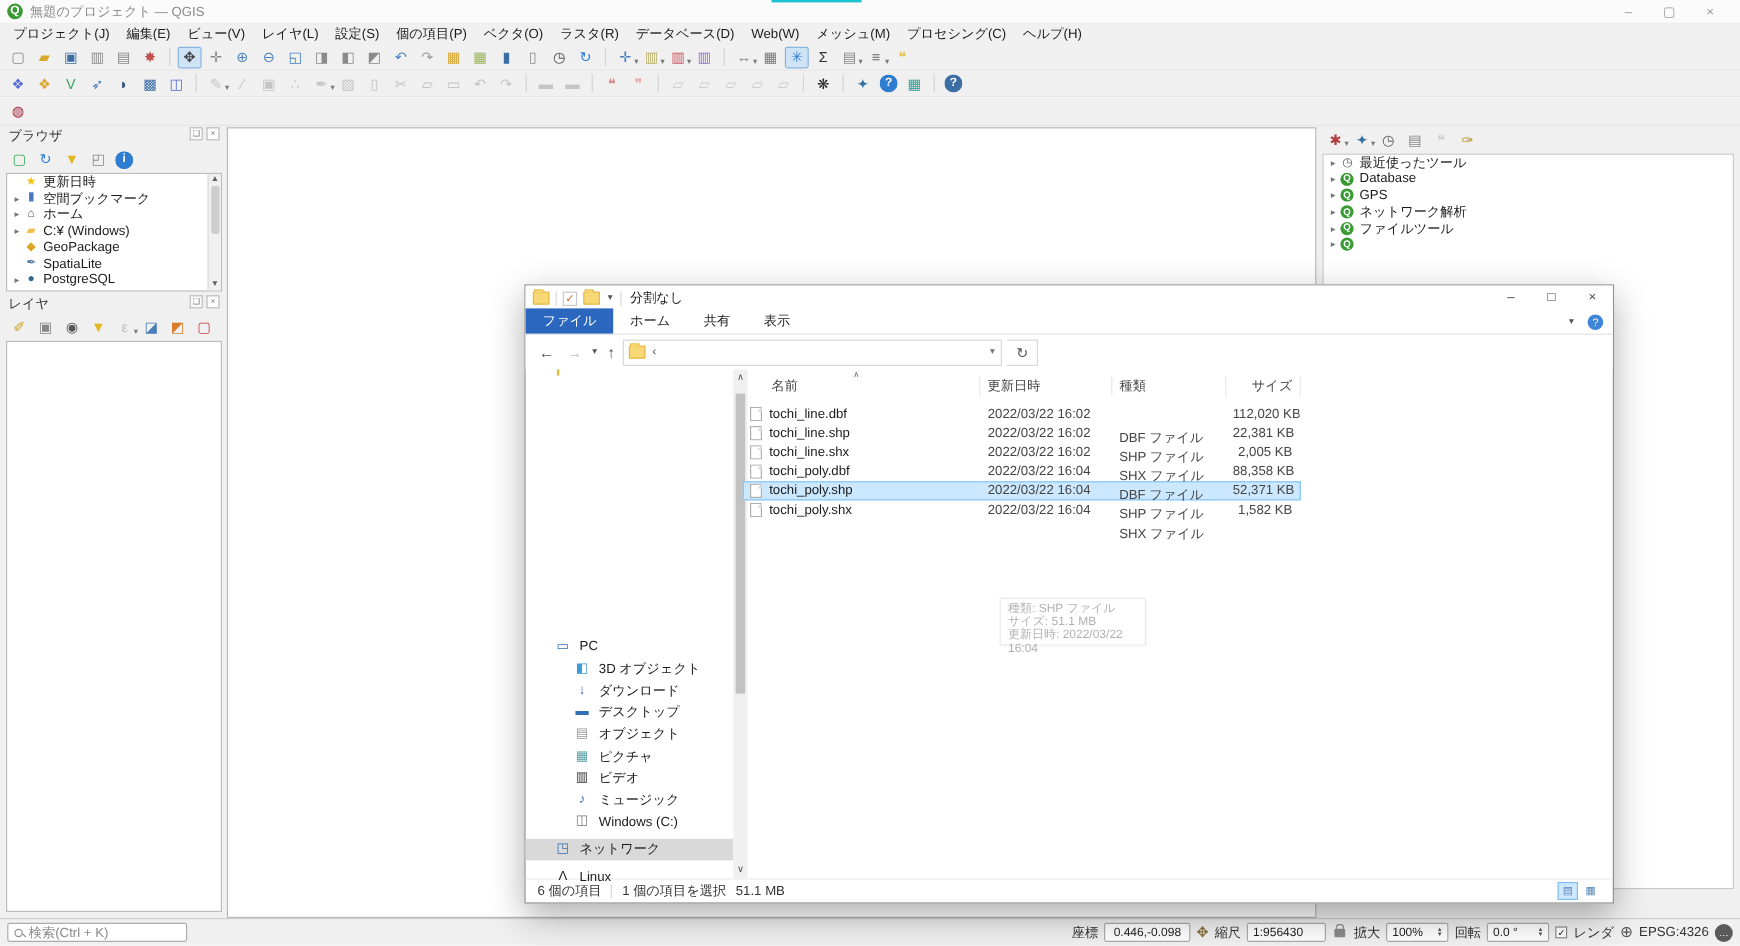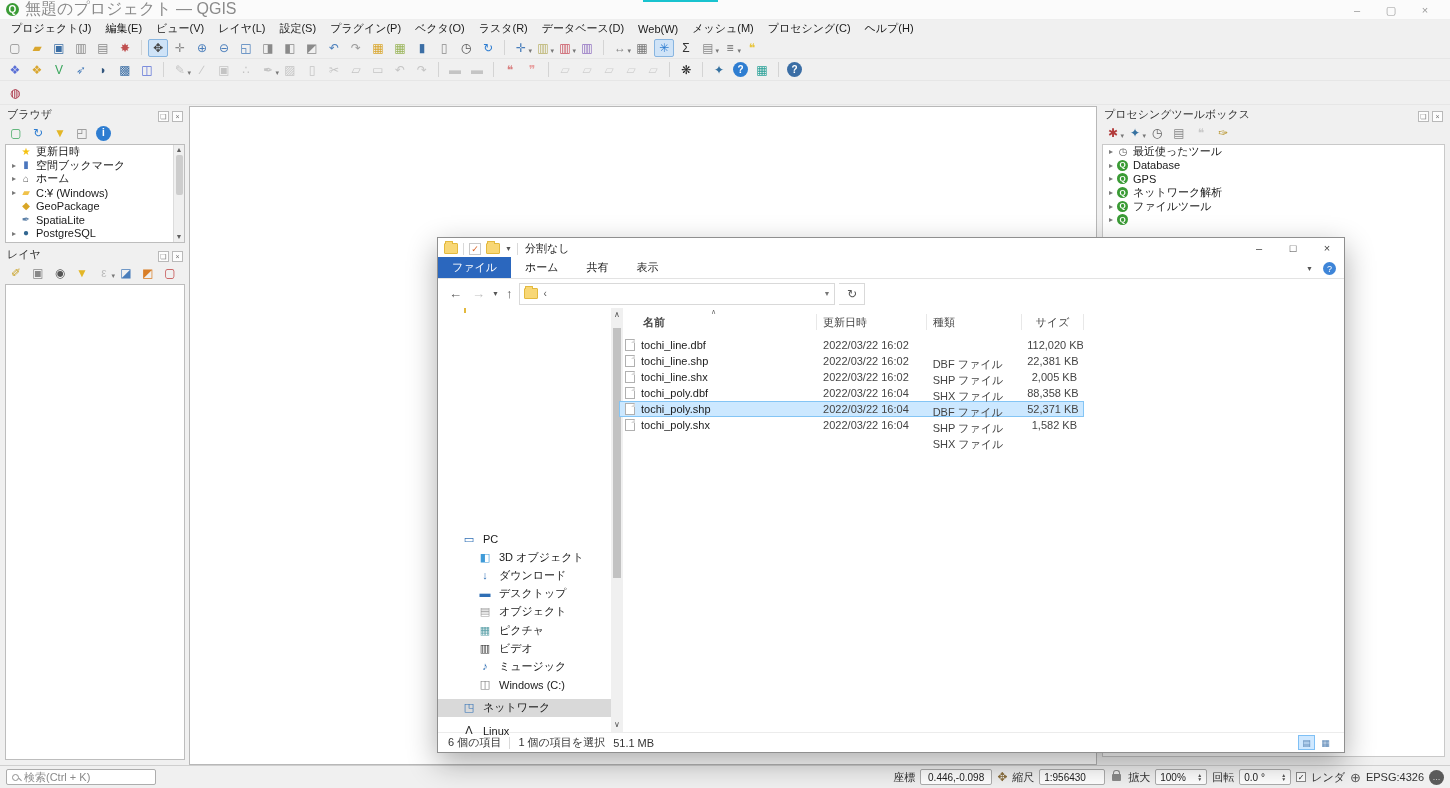--- a/index.html
+++ b/index.html
@@ -3,39 +3,39 @@
 <meta charset="utf-8">
 <style>
   * { margin:0; padding:0; box-sizing:border-box; }
   html,body { width:1450px; height:788px; overflow:hidden; }
   body { font-family:"Liberation Sans","DejaVu Sans",sans-serif; font-size:11px; color:#222; background:#f0f0f0; }
   .screen { position:relative; width:1450px; height:788px; background:#f0f0f0; }
 
   
   .titlebar { position:absolute; left:0; top:0; width:1450px; height:20px; background:#fbfbfb; display:flex; align-items:center; border-bottom:1px solid #eee; }
   .qlogo { width:13px; height:13px; border-radius:50%; background:#3a9b35; color:#fff; font-size:10px; font-weight:bold; display:flex; align-items:center; justify-content:center; margin:0 6px 0 6px; }
-  .apptitle { color:#8a8a8a; font-size:16px; }
+  .apptitle { color:#8a8a8a; font-size:11px; }
   .wctrls { position:absolute; right:8px; top:0; height:20px; display:flex; }
   .wctrls span { width:34px; text-align:center; line-height:20px; color:#9a9a9a; font-size:11px; }
   .artifact-line { position:absolute; left:643px; top:0; width:75px; height:2px; background:#19c3cf; }
 
   .menubar { position:absolute; left:0; top:20px; width:1450px; height:17px; background:#f0f0f0; display:flex; align-items:center; padding-left:4px; }
   .menu-item { padding:2px 7px; color:#1a1a1a; font-size:11px; white-space:nowrap; }
 
   .tbrow { position:absolute; left:0; width:1450px; height:22px; background:#f0f0f0; display:flex; align-items:center; padding-left:4px; border-bottom:1px solid #e6e6e6; }
   .ticon { display:inline-flex; width:20px; height:18px; align-items:center; justify-content:center; font-size:12px; margin:0 1px; border:1px solid transparent; border-radius:2px; position:relative; }
   .ticon .g { line-height:1; }
   .ticon.active { background:#cfe3f7; border-color:#88b5e0; }
   .ticon.circ { width:15px; height:15px; border-radius:50%; font-size:10px; font-weight:bold; margin:0 3px; }
   .ticon.sep { width:1px; height:15px; background:#d4d4d4; margin:0 5px; border:none; border-radius:0; }
   .ticon.dd::after { content:"▾"; font-size:7px; color:#777; position:absolute; right:-2px; bottom:1px; }
 
   
   .panel { position:absolute; background:#f0f0f0; }
-  .ptitle { height:16px; display:flex; align-items:flex-end; padding:0 4px; color:#333; font-size:11px; }
+  .ptitle { height:16px; display:flex; align-items:flex-start; padding:0 4px; color:#333; font-size:11px; }
   .pbtns { margin-left:auto; display:flex; gap:3px; }
   .pbtns span { width:11px; height:11px; border:1px solid #b9b9b9; background:#fdfdfd; color:#777; font-size:7px; line-height:9px; text-align:center; }
   .ptools { height:22px; display:flex; align-items:center; padding-left:2px; }
   .tree { background:#fff; border:1px solid #bdbdbd; position:relative; overflow:hidden; }
   .trow { display:flex; align-items:center; height:13.6px; padding-left:3px; white-space:nowrap; }
   .trow .arr { width:10px; color:#777; font-size:8px; text-align:center; }
   .trow .tico { width:14px; text-align:center; font-size:10px; line-height:1; }
   .trow .tico.circ { display:inline-flex; width:11px; height:11px; border-radius:50%; align-items:center; justify-content:center; font-size:8px; font-weight:bold; margin:0 2px 0 1px; }
   .trow .lbl { margin-left:3px; color:#1a1a1a; font-size:11px; }
   .vscroll { position:absolute; right:0; top:0; bottom:0; width:11px; background:#f0f0f0; border-left:1px solid #dcdcdc; display:flex; flex-direction:column; align-items:center; }
@@ -98,24 +98,24 @@
   .esb-item.hl { background:#d9d9d9; }
   .esb-item.gap { margin-top:5px; }
   .esb-scroll { position:absolute; left:173px; top:0; bottom:0; width:12px; background:#f0f0f0; display:flex; flex-direction:column; align-items:center; }
   .esb-scroll .sa { color:#505050; font-size:8px; height:14px; line-height:14px; }
   .esb-scroll .thumb { width:8px; background:#c2c2c2; flex:0 0 250px; margin-top:6px; }
 
   .efiles { flex:1; position:relative; padding-left:8px; }
   .fhead { display:flex; height:20px; align-items:center; margin-top:4px; color:#444; position:relative; }
   .fhead .hc { padding:0 6px; border-right:1px solid #e8e8e8; height:16px; line-height:16px; }
   .fhead .sort { position:absolute; left:92px; top:-4px; font-size:7px; color:#666; }
-  .hc.c-name { width:198px; padding-left:24px;font-weight:bold; }
+  .hc.c-name { width:198px; padding-left:24px; }
   .hc.c-date { width:110px; }
   .hc.c-type { width:95px; }
-  .hc.c-size { width:62px; text-align:center; }
+  .hc.c-size { width:62px; text-align:right; }
   .frows { margin-top:5px; }
   .frow { display:flex; align-items:center; height:16px; width:465px; border:1px solid transparent; }
   .frow.selected { background:#cce8ff; border-color:#84c5f5; }
   .fcell { padding:0 6px; white-space:nowrap; overflow:hidden; color:#1a1a1a; }
   .fcell.name { width:198px; display:flex; align-items:center; gap:6px; padding-left:5px; }
   .fcell.date { width:110px; color:#444; }
   .fcell.type { width:95px; color:#444;margin-top:39px; }
   .fcell.size { width:62px; text-align:right; color:#444; }
   .page { width:10px; height:12px; background:#fff; border:1px solid #b0b0b0; position:relative; flex:none; }
   .page::after { content:""; position:absolute; right:-1px; top:-1px; border-style:solid; border-width:0 4px 4px 0; border-color:transparent #d9d9d9 transparent transparent; transform:rotate(90deg); }
@@ -144,21 +144,21 @@
   </div>
   <div class="artifact-line"></div>
 
   <div class="menubar">
 
   <span class="menu-item">プロジェクト(J)</span>
       <span class="menu-item">編集(E)</span>
       <span class="menu-item">ビュー(V)</span>
       <span class="menu-item">レイヤ(L)</span>
       <span class="menu-item">設定(S)</span>
-      <span class="menu-item">プラグイン(P)</span>
+      <span class="menu-item">個の項目(P)</span>
       <span class="menu-item">ベクタ(O)</span>
       <span class="menu-item">ラスタ(R)</span>
       <span class="menu-item">データベース(D)</span>
       <span class="menu-item">Web(W)</span>
       <span class="menu-item">メッシュ(M)</span>
       <span class="menu-item">プロセシング(C)</span>
       <span class="menu-item">ヘルプ(H)</span>
     </div>
 
   <div class="tbrow" style="top:37px;">
@@ -495,27 +495,20 @@
         <span class="ticon" style="color: rgb(192, 64, 64);">
           <span class="g">▢</span>
         </span>
       </div>
     <div class="tree" style="height:476px; margin:0 2px;"></div>
   </div>
 
   <div class="canvas"></div>
 
   <div class="panel" style="left:1100px; top:106px; width:347px; height:659px;">
-    <div class="ptitle">
-      <span>プロセシングツールボックス</span>
-      <span class="pbtns">
-        <span>❏</span>
-        <span>×</span>
-      </span>
-    </div>
     <div class="ptools">
 
     <span class="ticon dd" style="color: rgb(178, 59, 59);">
           <span class="g">✱</span>
         </span>
         <span class="ticon dd" style="color: rgb(54, 113, 160);">
           <span class="g">✦</span>
         </span>
         <span class="ticon" style="color: rgb(102, 102, 102);">
           <span class="g">◷</span>
@@ -785,20 +778,25 @@
             <div class="frow">
               <span class="fcell name">
                 <span class="page"></span>
                 <span>tochi_poly.shx</span>
               </span>
               <span class="fcell date">2022/03/22 16:04</span>
               <span class="fcell type">SHX ファイル</span>
               <span class="fcell size">1,582 KB</span>
             </div>
           </div>
+        <div class="etooltip">
+          <div>種類: SHP ファイル</div>
+          <div>サイズ: 51.1 MB</div>
+          <div>更新日時: 2022/03/22 16:04</div>
+        </div>
       </div>
     </div>
 
     <div class="estatus">
       <span>6 個の項目</span>
       <span class="est-sep"></span>
       <span>1 個の項目を選択</span>
       <span>51.1 MB</span>
       <div class="eviews">
         <span class="eview on">▤</span>

